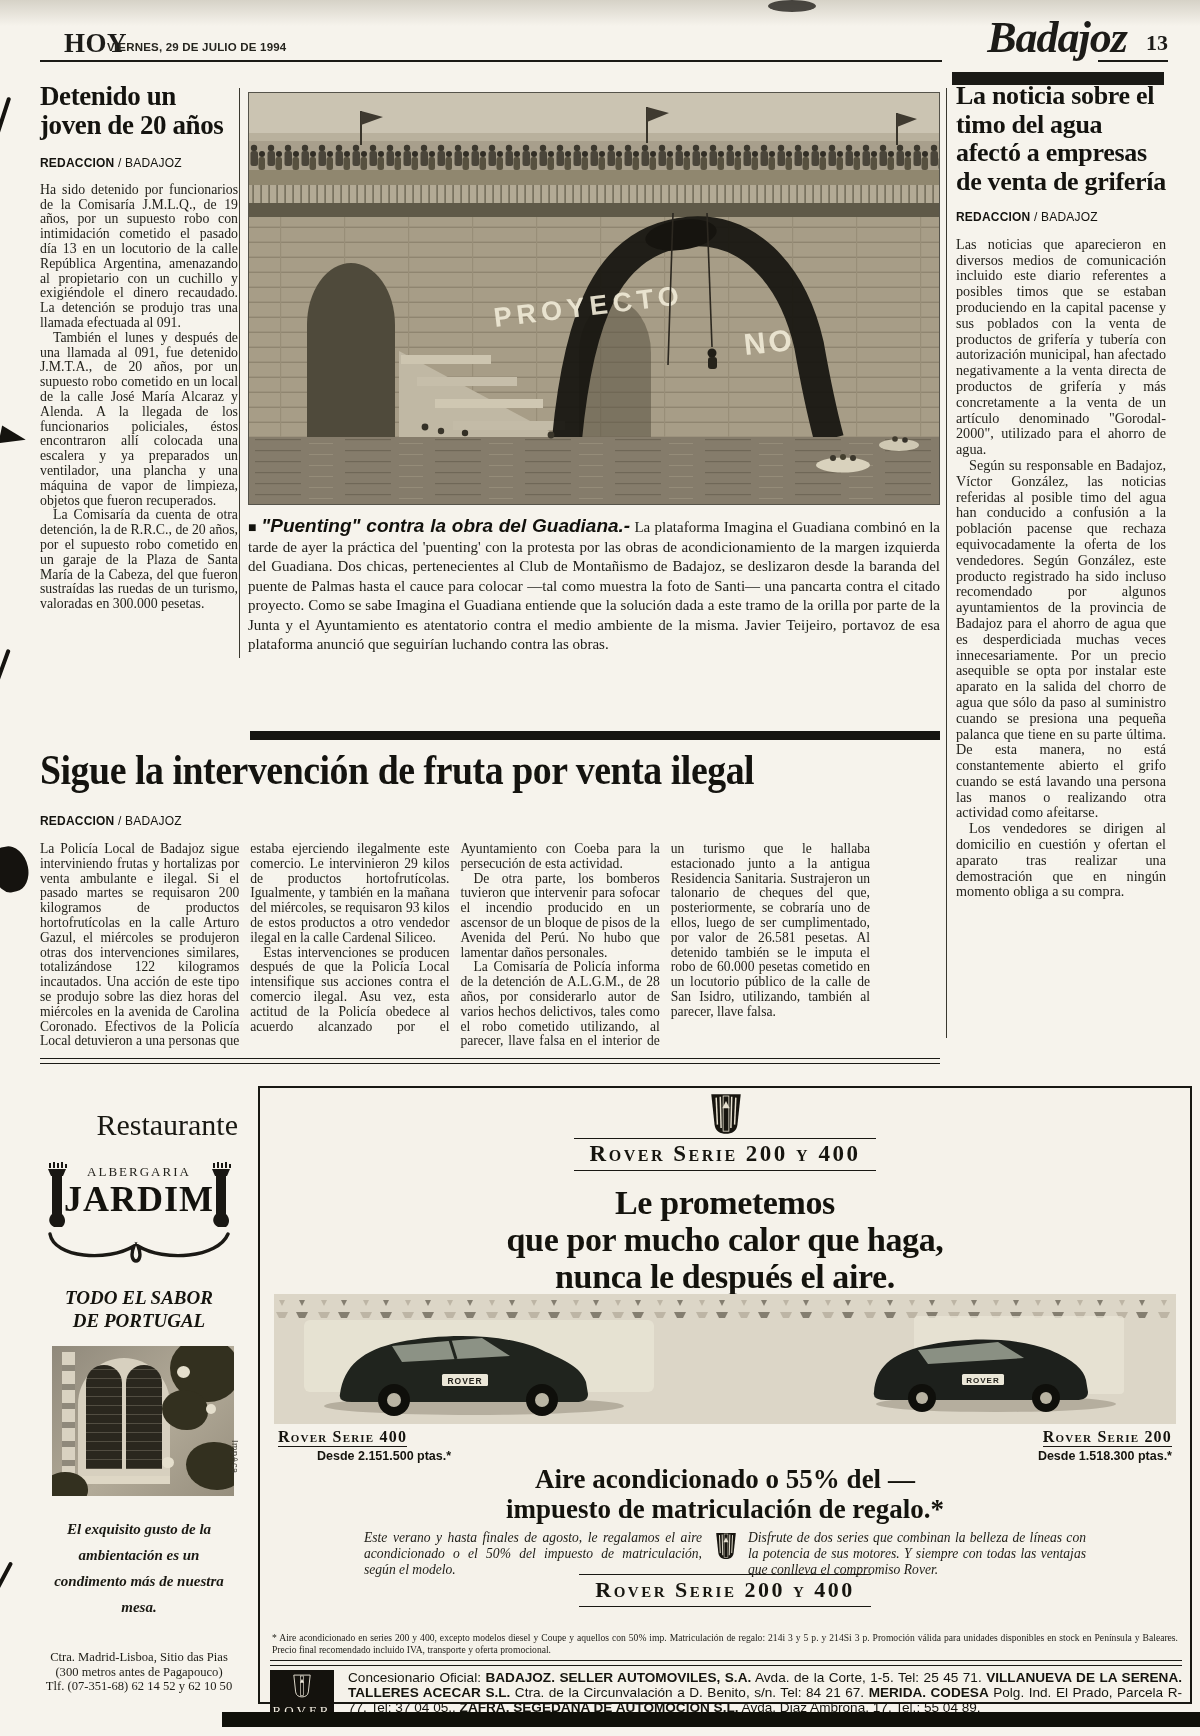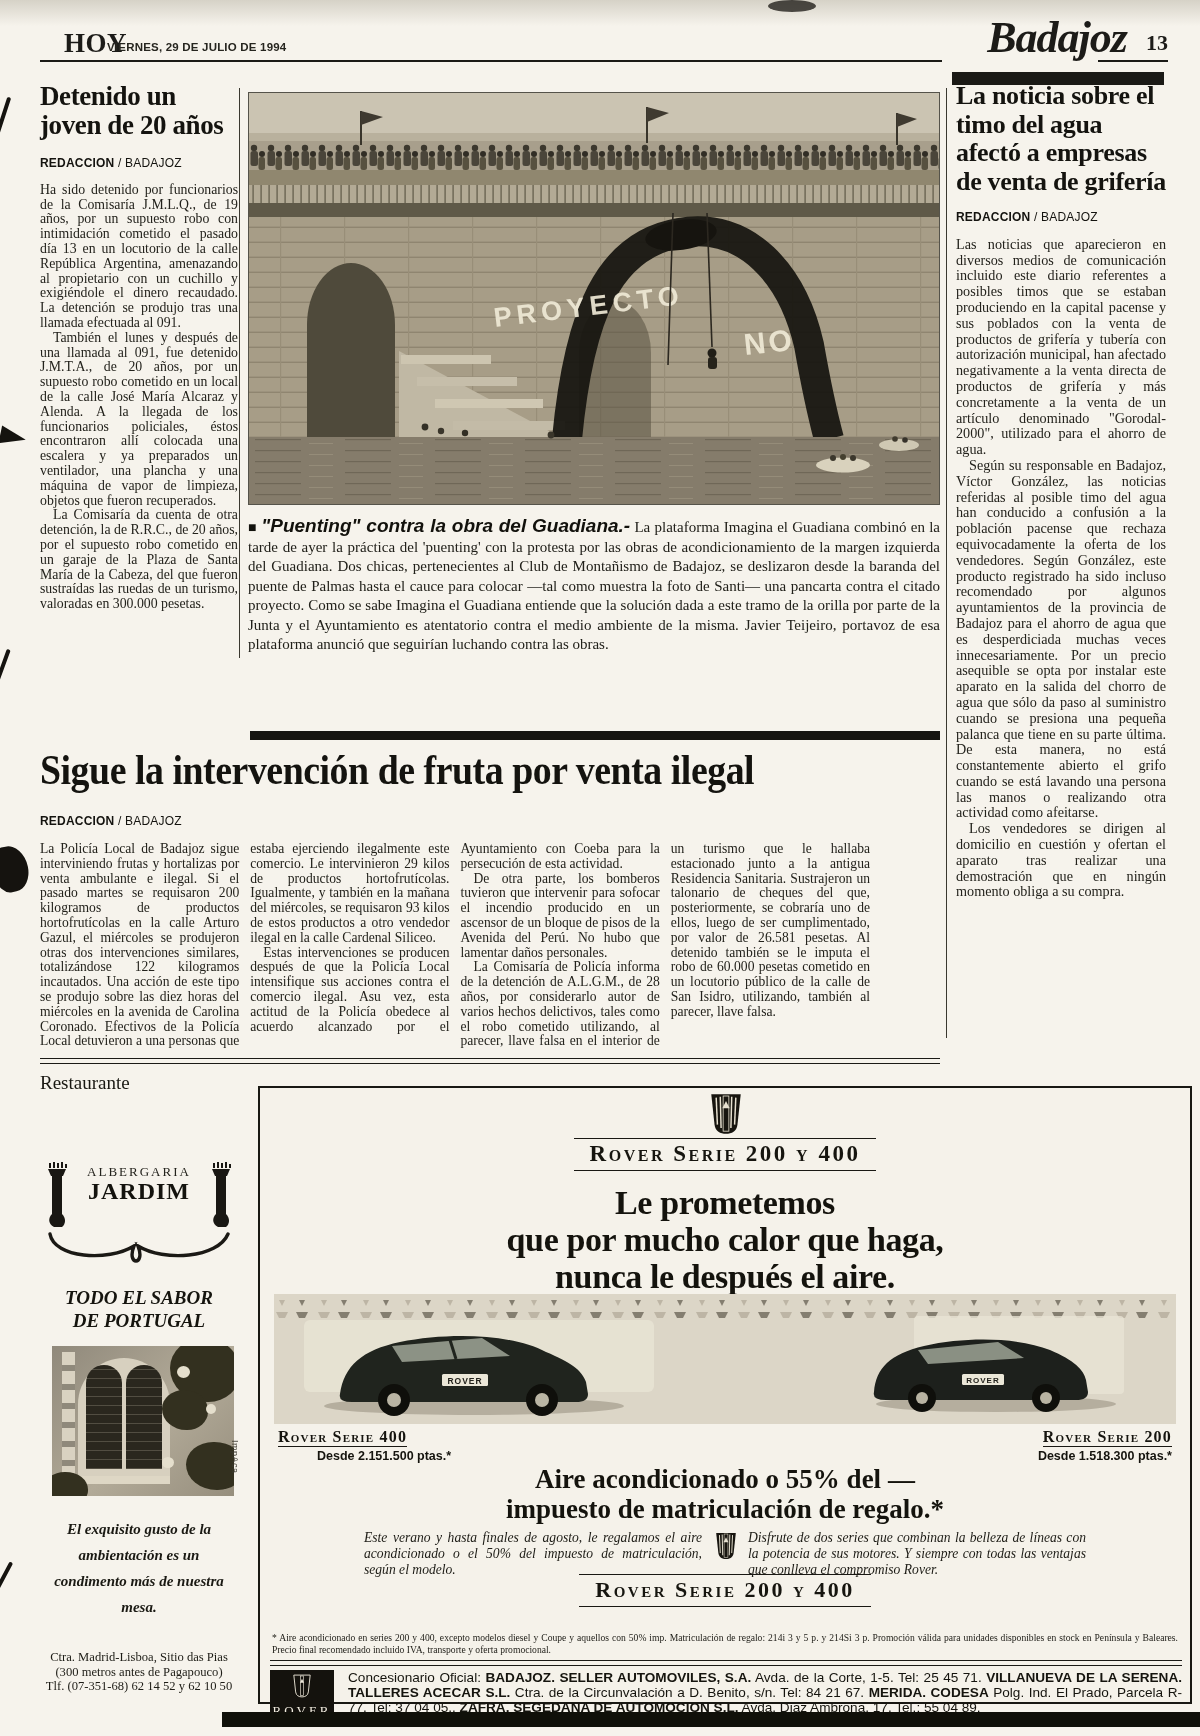--- a/index.html
+++ b/index.html
@@ -167,21 +167,21 @@
   <div class="abs headline" style="left:40px;top:746px;font-size:42px;white-space:nowrap;letter-spacing:-.5px;transform:scaleX(.9);transform-origin:left center;">Sigue la intervención de fruta por venta ilegal</div>
   <div class="abs byline" style="left:40px;top:814px;"><span class="bn">REDACCION</span><span> / BADAJOZ</span></div>
   <div class="abs body-copy fruit-cols" style="left:40px;top:842px;width:830px;height:210px;">
     <p>La Policía Local de Badajoz sigue interviniendo frutas y hortalizas por venta ambulante e ilegal. Si el pasado martes se requisaron 200 kilogramos de productos hortofrutícolas en la calle Arturo Gazul, el miércoles se produjeron otras dos intervenciones similares, totalizándose 122 kilogramos incautados. Una acción de este tipo se produjo sobre las diez horas del miércoles en la avenida de Carolina Coronado. Efectivos de la Policía Local detuvieron a una personas que estaba ejerciendo ilegalmente este comercio. Le intervinieron 29 kilos de productos hortofrutícolas. Igualmente, y también en la mañana del miércoles, se requisaron 93 kilos de estos productos a otro vendedor ilegal en la calle Cardenal Siliceo.</p>
     <p class="ind">Estas intervenciones se producen después de que la Policía Local intensifique sus acciones contra el comercio ilegal. Asu vez, esta actitud de la Policía obedece al acuerdo alcanzado por el Ayuntamiento con Coeba para la persecución de esta actividad.</p>
     <p class="ind">De otra parte, los bomberos tuvieron que intervenir para sofocar el incendio producido en un ascensor de un bloque de pisos de la Avenida del Perú. No hubo que lamentar daños personales.</p>
     <p class="ind">La Comisaría de Policía informa de la detención de A.L.G.M., de 28 años, por considerarlo autor de varios hechos delictivos, tales como el robo cometido utilizando, al parecer, llave falsa en el interior de un turismo que le hallaba estacionado junto a la antigua Residencia Sanitaria. Sustrajeron un talonario de cheques del que, posteriormente, se cobraría uno de ellos, luego de ser cumplimentado, por valor de 26.581 pesetas. Al detenido también se le imputa el robo de 60.000 pesetas cometido en un locutorio público de la calle de San Isidro, utilizando, también al parecer, llave falsa.</p>
   </div>
   <div class="abs double-rule" style="left:40px;top:1058px;width:900px;"></div>
 
-  <div class="abs serif" style="left:40px;top:1072px;width:198px;text-align:left;font-size:19px;color:#191812;">Restaurante</div>
+  <div class="abs serif" style="left:40px;top:1108px;width:198px;text-align:right;font-size:30px;color:#191812;">Restaurante</div>
   <div class="abs" style="left:44px;top:1152px;width:190px;height:126px;">
     <svg class="abs" style="left:2px;top:10px;" width="22" height="66" viewBox="0 0 22 66">
       <g stroke="#191713" stroke-width="2">
           <line x1="4" y1="6" x2="4" y2="1"></line>
           <line x1="8" y1="6" x2="8" y2="0"></line>
           <line x1="12" y1="6" x2="12" y2="1"></line>
           <line x1="16" y1="6" x2="16" y2="0"></line>
           <line x1="20" y1="6" x2="20" y2="2"></line>
         </g>
       <polygon points="2,7 20,7 17,14 5,14" fill="#191713"></polygon>
@@ -194,21 +194,21 @@
           <line x1="8" y1="6" x2="8" y2="0"></line>
           <line x1="12" y1="6" x2="12" y2="1"></line>
           <line x1="16" y1="6" x2="16" y2="0"></line>
           <line x1="20" y1="6" x2="20" y2="2"></line>
         </g>
       <polygon points="2,7 20,7 17,14 5,14" fill="#191713"></polygon>
       <rect x="6" y="14" width="10" height="38" fill="#191713"></rect>
       <path d="M6,52 C2,56 2,62 8,65 L16,65 C20,62 20,56 16,52 Z" fill="#191713"></path>
     </svg>
     <div class="abs serif" style="left:0;top:12px;width:190px;text-align:center;font-size:13px;letter-spacing:2px;color:#23221c;">ALBERGARIA</div>
-    <div class="abs serif" style="left:0;top:26px;width:190px;text-align:center;font-size:24px;font-weight:bold;letter-spacing:1px;color:#14130e;">JARDIM</div>
+    <div class="abs serif" style="left:0;top:26px;width:190px;text-align:center;font-size:36px;font-weight:bold;letter-spacing:1px;color:#14130e;">JARDIM</div>
     <svg class="abs" style="left:0;top:80px;" width="190" height="40" viewBox="0 0 190 40">
       <path d="M6,2 C10,26 64,30 90,14 C82,34 102,34 94,14 C120,30 174,26 184,2" stroke="#1b1915" stroke-width="3.4" fill="none" stroke-linecap="round"></path>
     </svg>
   </div>
   <div class="abs serif" style="left:52px;top:1286px;width:174px;text-align:center;font-size:19px;font-weight:bold;font-style:italic;line-height:23px;color:#15140e;">TODO EL SABOR DE PORTUGAL</div>
   <div class="abs window-photo" style="left:52px;top:1346px;width:182px;height:150px;">
     <div class="wp-quoin"></div>
     <div class="wp-frame">
       <div class="wp-arch" style="left:8px;"></div>
       <div class="wp-arch" style="right:8px;"></div>

